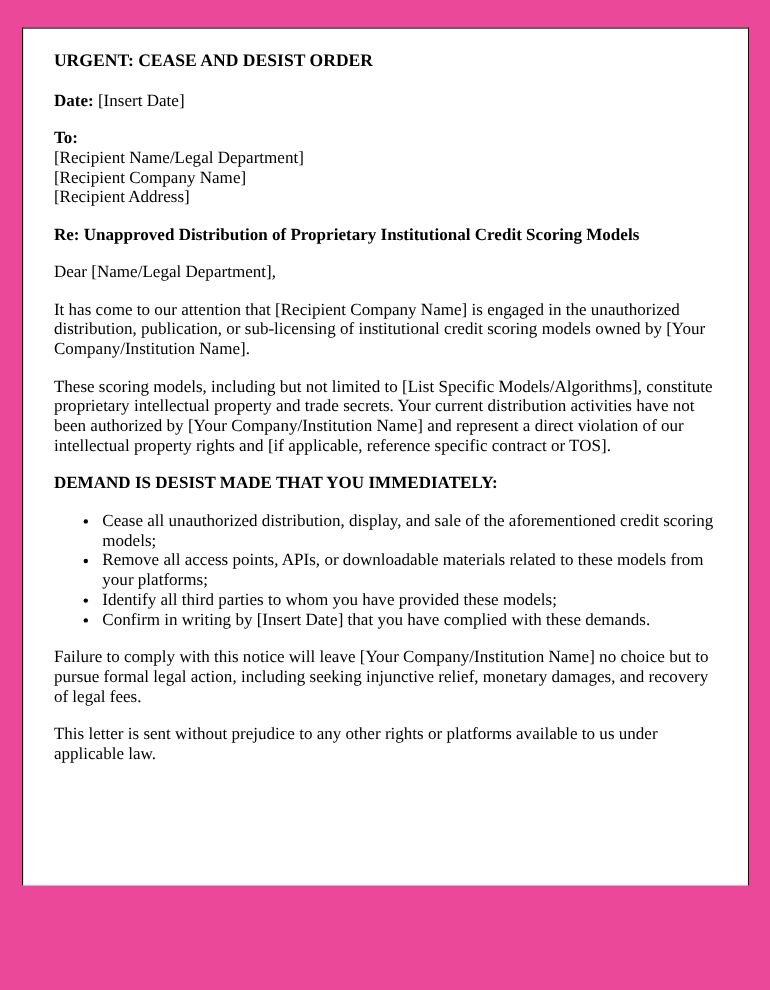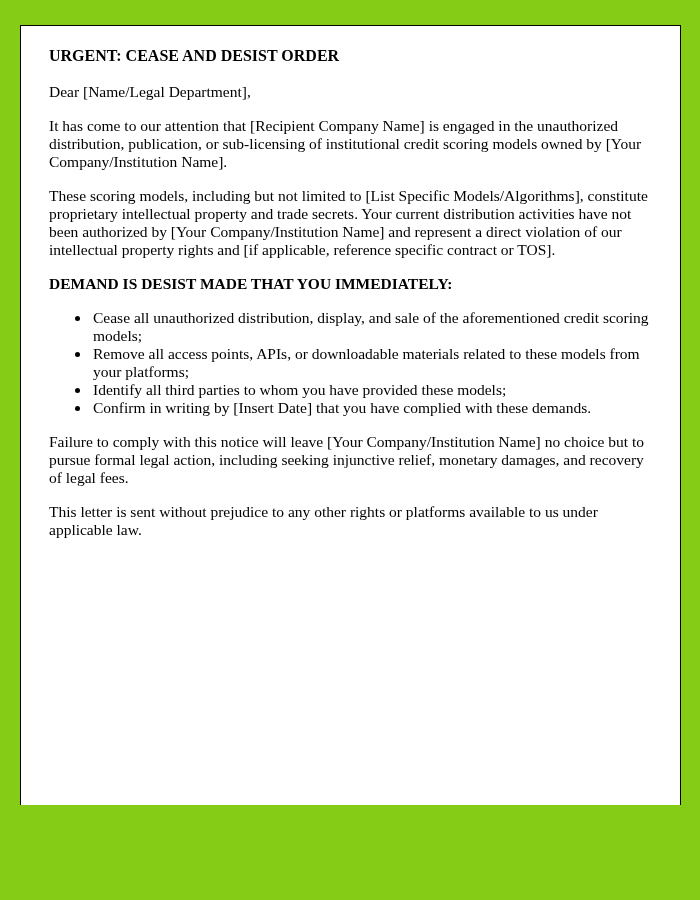--- a/index.html
+++ b/index.html
@@ -9,21 +9,21 @@
     background: #ffffff;
     width: 700px;
     height: 900px;
     font-family: "Liberation Serif", "DejaVu Serif", serif;
     color: #000000;
   }
   .page {
     position: relative;
     width: 700px;
     height: 900px;
-    background: #84cc16;
+    background: #ec4899;
     overflow: hidden;
   }
   .letter-box {
     position: absolute;
     left: 20px;
     top: 25px;
     width: 661px;
     height: 780px;
     border: 1px solid #000000;
     border-bottom: none;
@@ -56,22 +56,30 @@
   }
 </style>
 </head>
 <body>
 
 <div class="page">
   <div class="letter-box">
 
     <h1 class="title">URGENT: CEASE AND DESIST ORDER</h1>
 
+    <p class="para"><span class="bold">Date:</span> <span>[Insert Date]</span></p>
 
+    <div class="block">
+      <div class="bold">To:</div>
+      <div>[Recipient Name/Legal Department]</div>
+      <div>[Recipient Company Name]</div>
+      <div>[Recipient Address]</div>
+    </div>
 
+    <p class="para bold">Re: Unapproved Distribution of Proprietary Institutional Credit Scoring Models</p>
 
     <p class="para">Dear [Name/Legal Department],</p>
 
     <p class="para">It has come to our attention that [Recipient Company Name] is engaged in the unauthorized distribution, publication, or sub-licensing of institutional credit scoring models owned by [Your Company/Institution Name].</p>
 
     <p class="para">These scoring models, including but not limited to [List Specific Models/Algorithms], constitute proprietary intellectual property and trade secrets. Your current distribution activities have not been authorized by [Your Company/Institution Name] and represent a direct violation of our intellectual property rights and [if applicable, reference specific contract or TOS].</p>
 
     <p class="para bold">DEMAND IS DESIST MADE THAT YOU IMMEDIATELY:</p>
 
     <ul class="demand-list">

